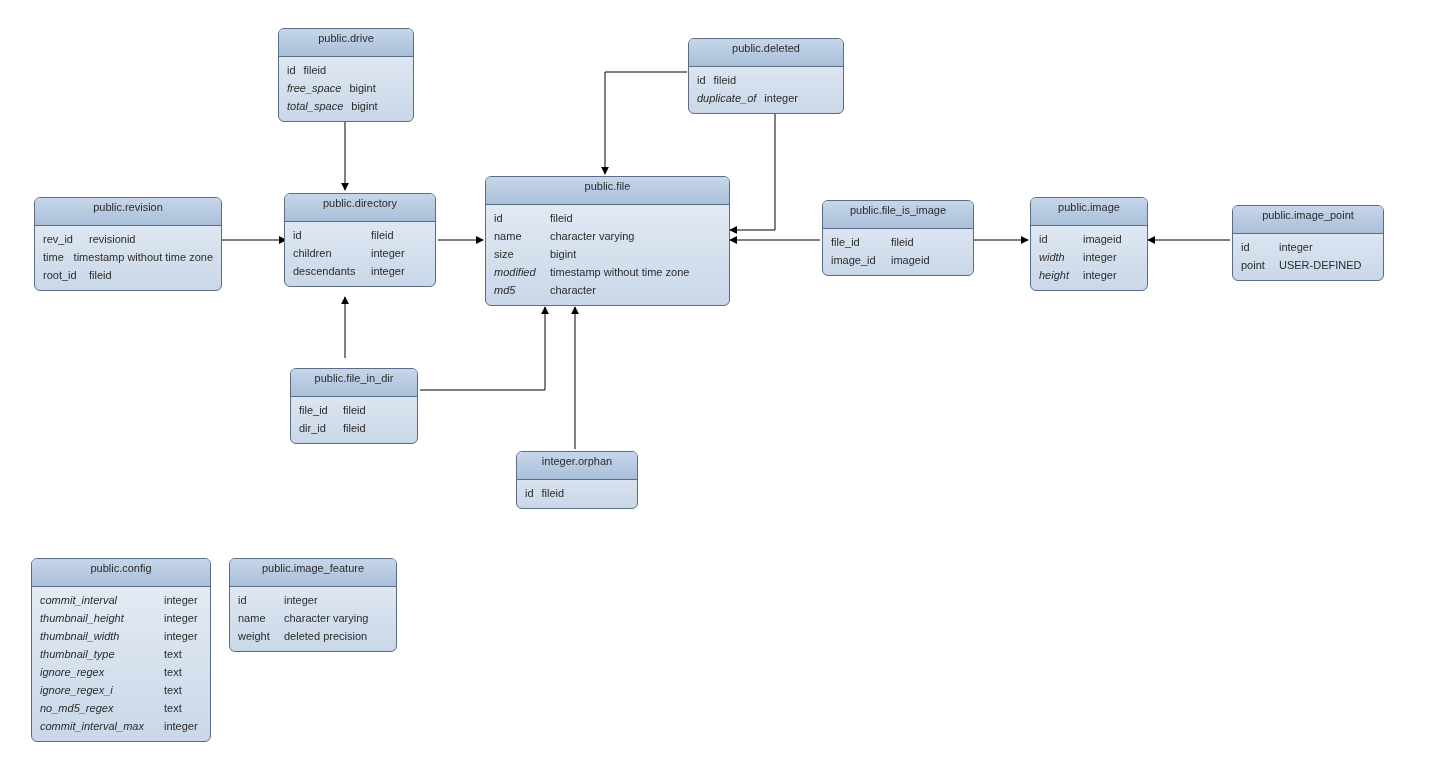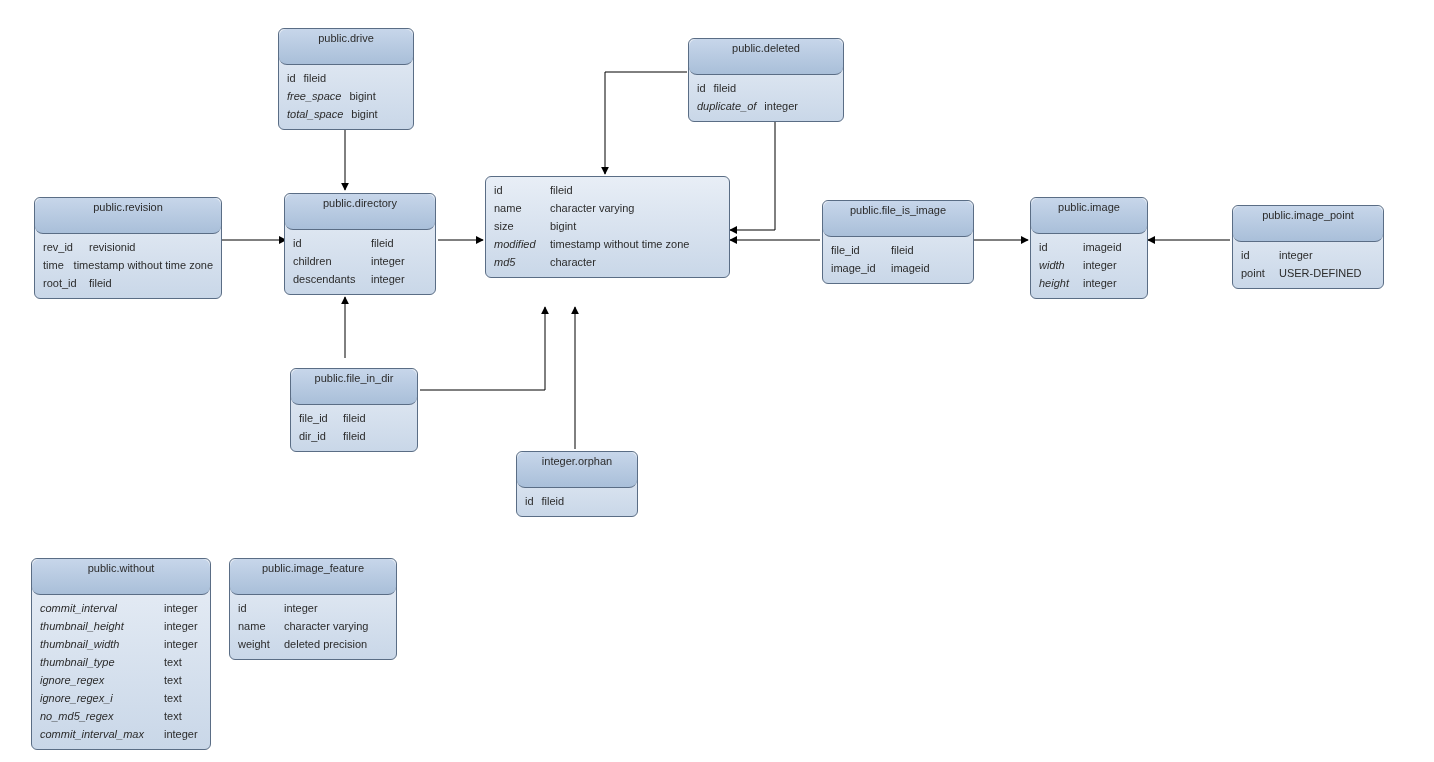--- a/index.html
+++ b/index.html
@@ -19,24 +19,23 @@
     border: 1px solid #5a6d85;
     border-radius: 6px;
     background: linear-gradient(to bottom, #e8eef6, #c9d7e8);
     box-shadow: 0 0 0 rgba(0,0,0,0);
     overflow: hidden;
   }
   .table .title {
     border-bottom: 1px solid #5a6d85;
     background: linear-gradient(to bottom, #c7d6ea, #a9bfd9);
     text-align: center;
-    padding: 3px 6px 20px 6px;
+    padding: 3px 6px 12px 6px;
     font-weight: normal;
     white-space: nowrap;
-    border-radius: 8px;
   }
   .table .body {
     padding: 4px 8px 6px 8px;
   }
   .row {
     display: flex;
     white-space: nowrap;
     line-height: 18px;
   }
   .col-name {
@@ -155,20 +154,21 @@
         <span>integer</span>
       </div>
     <div class="row">
         <span class="col-name" style="width:70px">descendants</span>
         <span>integer</span>
       </div>
   </div>
 </div>
 
 <div class="table" style="left:485px; top:176px; width:243px;">
+  <div class="title">public.file</div>
   <div class="body">
     <div class="row">
         <span class="col-name pk" style="width:48px">id</span>
         <span>fileid</span>
       </div>
     <div class="row">
         <span class="col-name" style="width:48px">name</span>
         <span>character varying</span>
       </div>
     <div class="row">
@@ -250,21 +250,21 @@
   <div class="title">integer.orphan</div>
   <div class="body">
     <div class="row">
         <span class="col-name pk">id</span>
         <span>fileid</span>
       </div>
   </div>
 </div>
 
 <div class="table" style="left:31px; top:558px; width:178px;">
-  <div class="title">public.without</div>
+  <div class="title">public.config</div>
   <div class="body">
     <div class="row">
         <span class="col-name nullable" style="width:116px">commit_interval</span>
         <span>integer</span>
       </div>
     <div class="row">
         <span class="col-name nullable" style="width:116px">thumbnail_height</span>
         <span>integer</span>
       </div>
     <div class="row">

